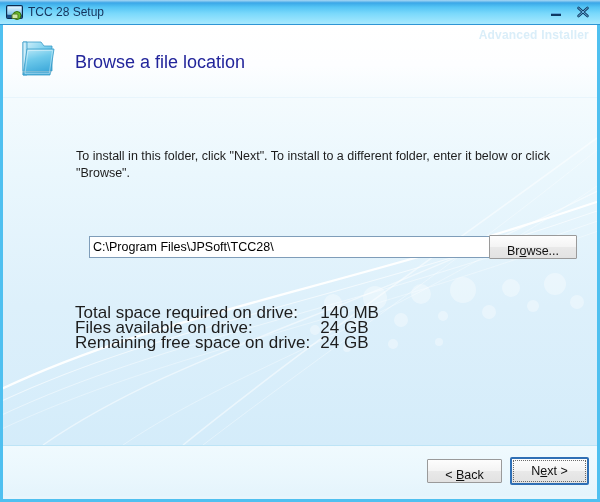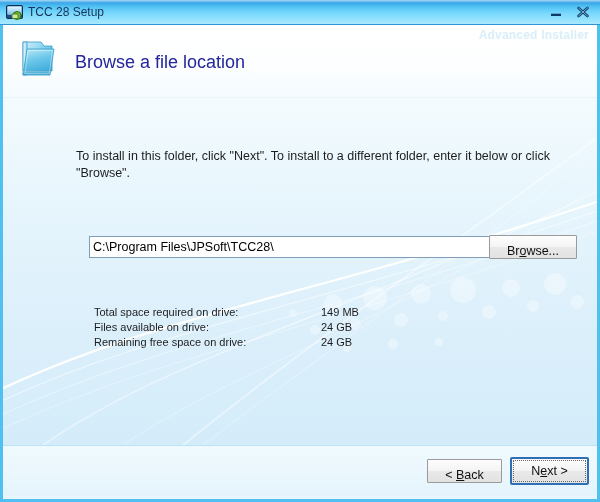--- a/index.html
+++ b/index.html
@@ -171,22 +171,22 @@
     font-family: "Liberation Sans", sans-serif;
     font-size: 12.5px;
     color: #101010;
     cursor: default;
     padding: 8px;
   }
   .accel { text-decoration: underline; }
 
   #space-table {
     position: absolute;
-    left: 91px; top: 207px;
-    font-size: 11px;
+    left: 72px; top: 207px;
+    font-size: 17px;
     color: #1d1d1d;
     border-collapse: collapse;
     line-height: 15px;
   }
   #space-table td { padding: 0; white-space: nowrap; }
   #space-table td.label { padding-right: 10px; width: 217px; }
 
   
   #footer {
     position: absolute;
@@ -355,21 +355,21 @@
       <div id="instructions">To install in this folder, click "Next". To install to a different folder, enter it below or click "Browse".</div>
 
       <input id="path-input" type="text" value="C:\Program Files\JPSoft\TCC28\" style="">
 
       <button id="browse-button"><span>Br</span><span class="accel">o</span><span>wse...</span></button>
 
       <table id="space-table">
         <tbody>
           <tr>
             <td class="label">Total space required on drive:</td>
-            <td class="value">149 MB</td>
+            <td class="value">140 MB</td>
           </tr>
           <tr>
             <td class="label">Files available on drive:</td>
             <td class="value">24 GB</td>
           </tr>
           <tr>
             <td class="label">Remaining free space on drive:</td>
             <td class="value">24 GB</td>
           </tr>
         </tbody>

